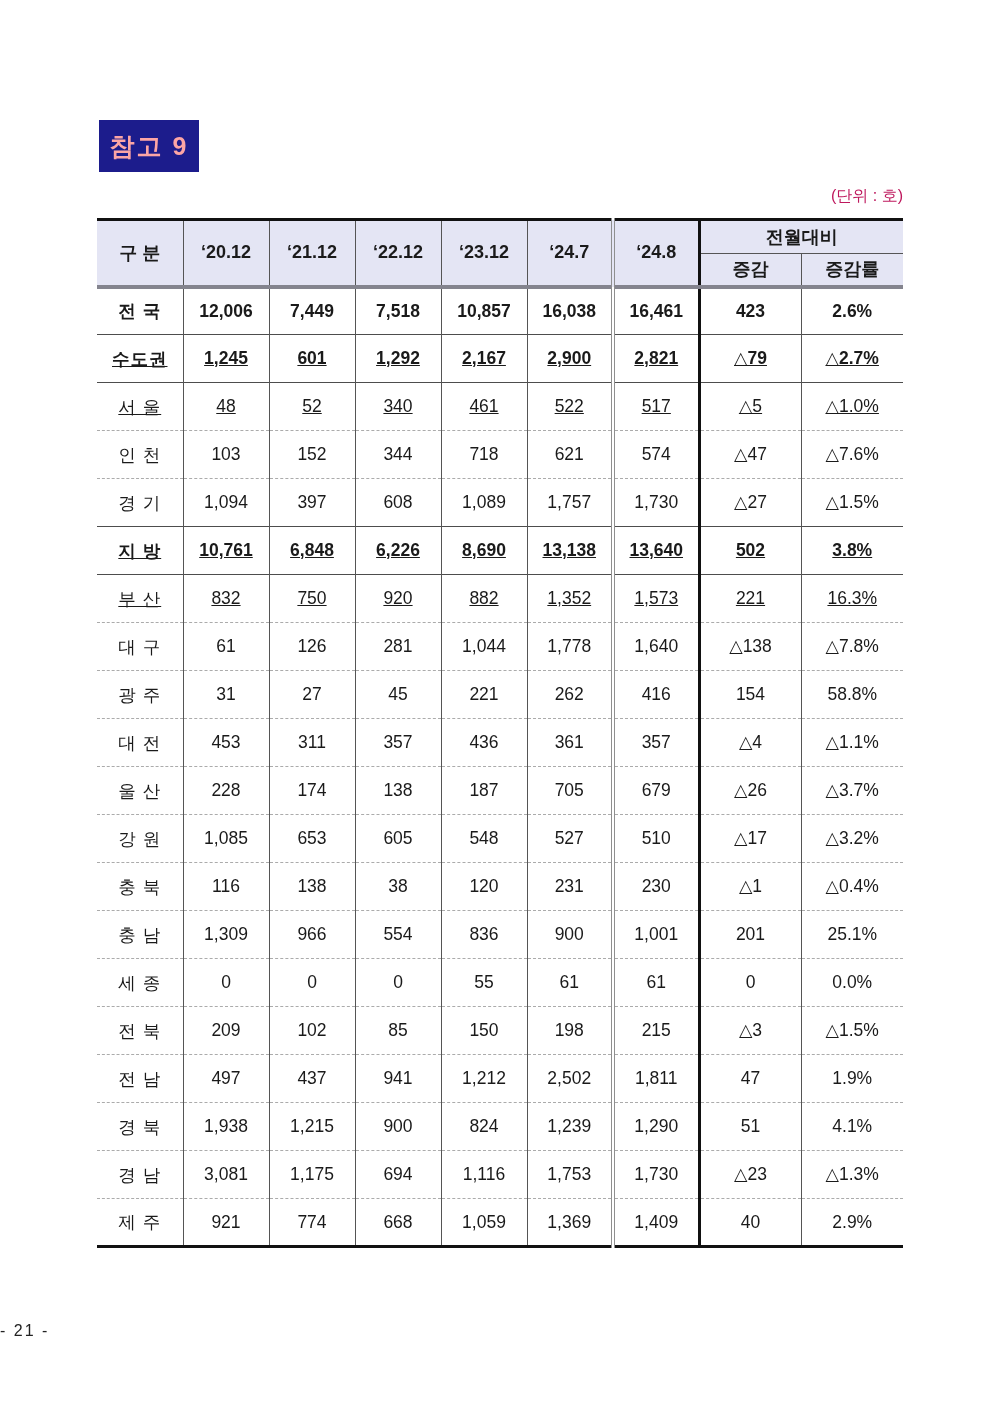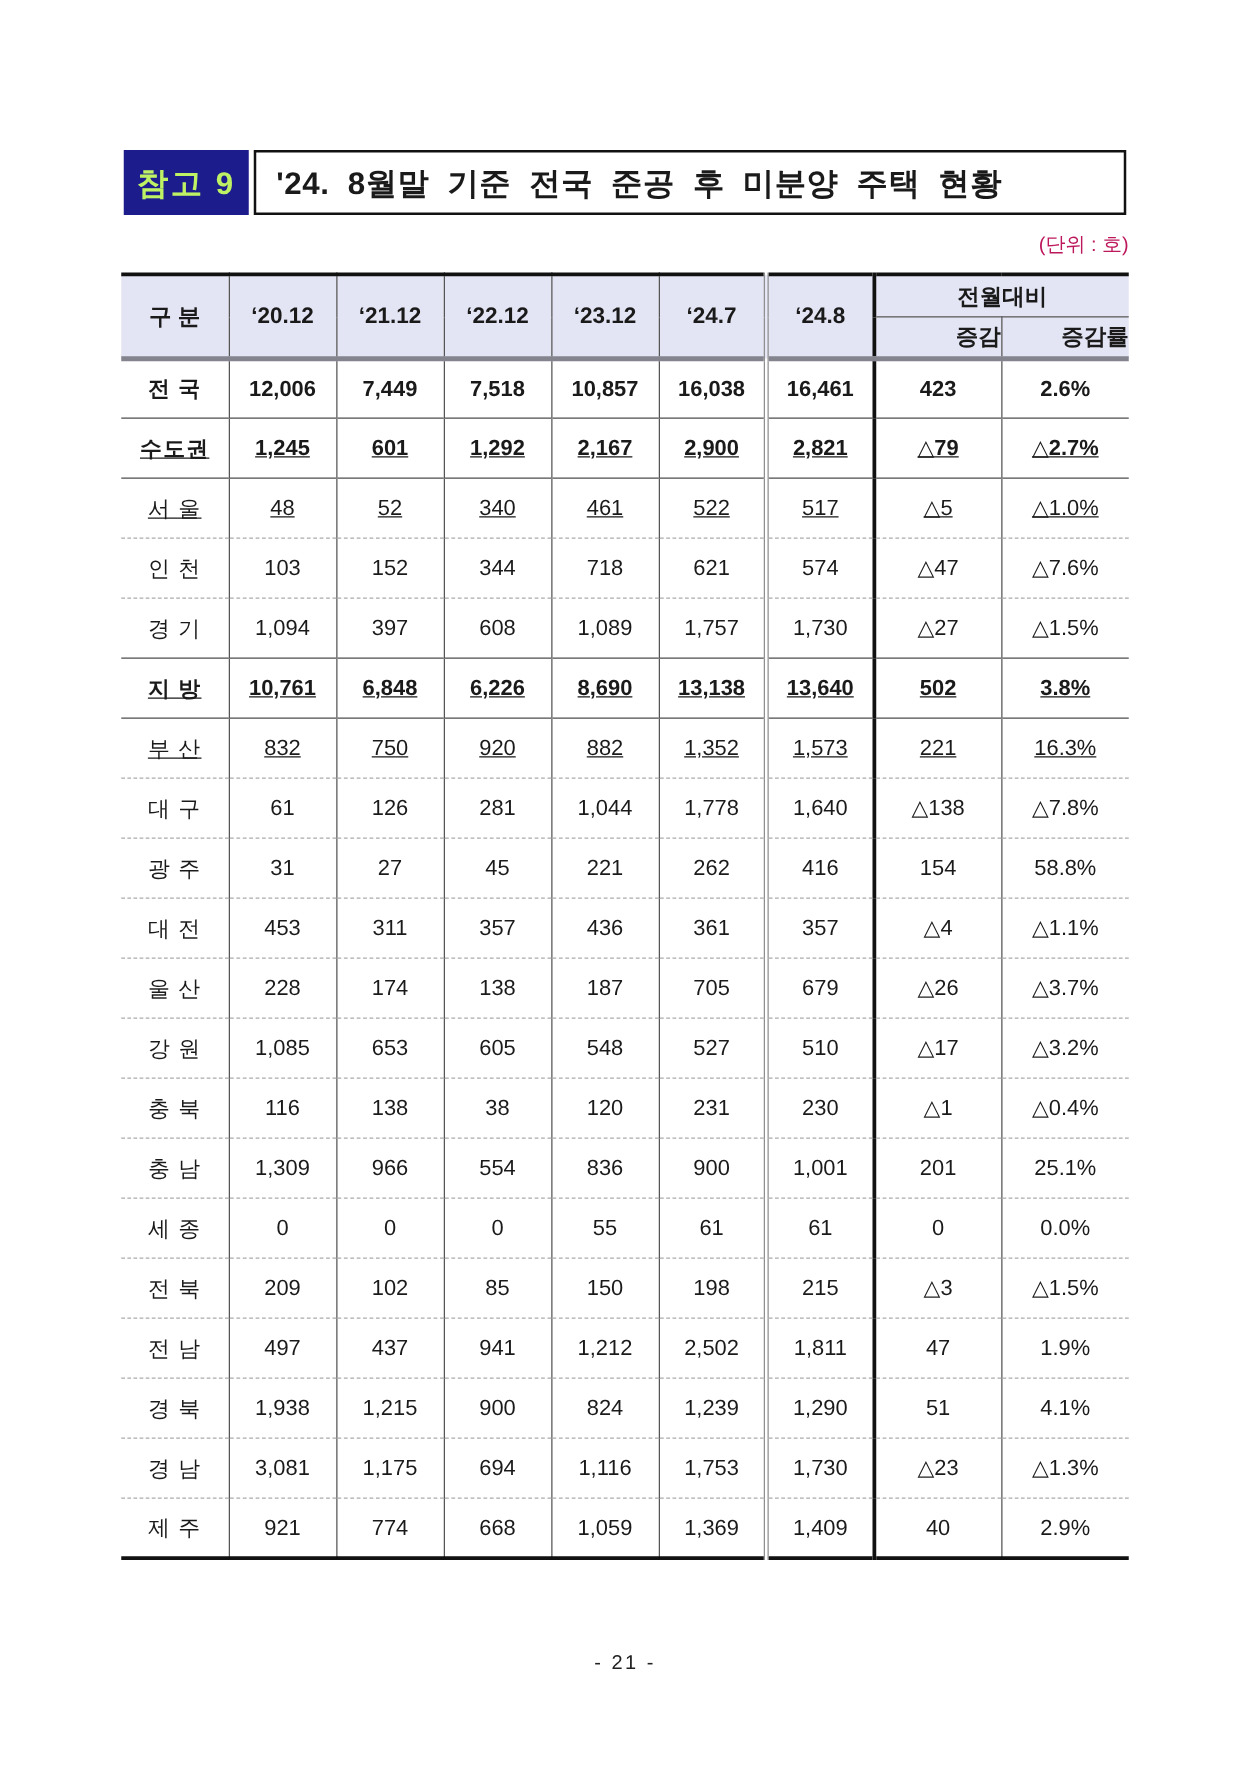--- a/index.html
+++ b/index.html
@@ -18,21 +18,21 @@
     font-family:"Liberation Sans","DejaVu Sans",sans-serif;
     color:#1a1a1a;
     overflow:hidden;
   }
   .header-row{
     position:absolute;left:99px;top:120px;width:802px;height:52px;
     display:flex;align-items:stretch;
   }
   .badge{
     width:100px;flex:0 0 100px;
-    background:var(--badge-bg);color:#bef264;
+    background:var(--badge-bg);color:#fca5a5;
     font-weight:800;font-size:25px;letter-spacing:2px;
     display:flex;align-items:center;justify-content:center;
   }
   .title-box{
     flex:1;margin-left:4px;
     border:2.5px solid var(--line-dark);
     display:flex;align-items:center;
     padding-left:16px;
     font-weight:800;font-size:25px;letter-spacing:0.5px;word-spacing:7px;
     white-space:nowrap;
@@ -47,46 +47,45 @@
     border-top:3px solid var(--line-dark);
     border-bottom:3px solid var(--line-dark);
   }
   thead{border-bottom:4px solid #84848e;}
   th{
     background:var(--header-bg);
     font-weight:700;font-size:18px;color:#1a1a1a;
     text-align:center;vertical-align:middle;
   }
   tr.h1 th{height:34px;}
-  tr.h2 th{height:33px;text-align:right;}
+  tr.h2 th{height:33px;}
   th:not(:first-child),td:not(:first-child){border-left:1px solid var(--line-mid);}
   .b-double{border-left:4px double #8f8f8f !important;}
   .b-thick{border-left:3px solid var(--line-dark) !important;}
   .mom-head{border-bottom:1px solid var(--line-mid);}
   td{
     height:48px;text-align:center;vertical-align:middle;
     font-size:17.5px;background:#ffffff;
   }
   td.label{letter-spacing:1px;}
   tbody tr.sep-solid td{border-top:1.5px solid #4d4d4d;text-decoration:underline;}
   tbody tr.sep-dashed td{border-top:1px dashed var(--line-dash);}
   tbody tr.bold td{font-weight:700;}
   .footer{
     position:absolute;top:1322px;left:0;width:100%;
-    text-align:center;font-size:16px;letter-spacing:2px;color:#222;
+    text-align:left;font-size:16px;letter-spacing:2px;color:#222;
   }
 </style>
 </head>
 <body>
 
 <div class="page">
 
   <div class="header-row">
     <div class="badge">참고 9</div>
-    <div class="title-box">'24. 8월말 기준 전국 준공 후 미분양 주택 현황</div>
   </div>
 
   <div class="unit">(단위 : 호)</div>
 
   <table class="main">
     <colgroup>
       <col style="width:86px">
         <col style="width:86px">
         <col style="width:86px">
       <col style="width:86px">

